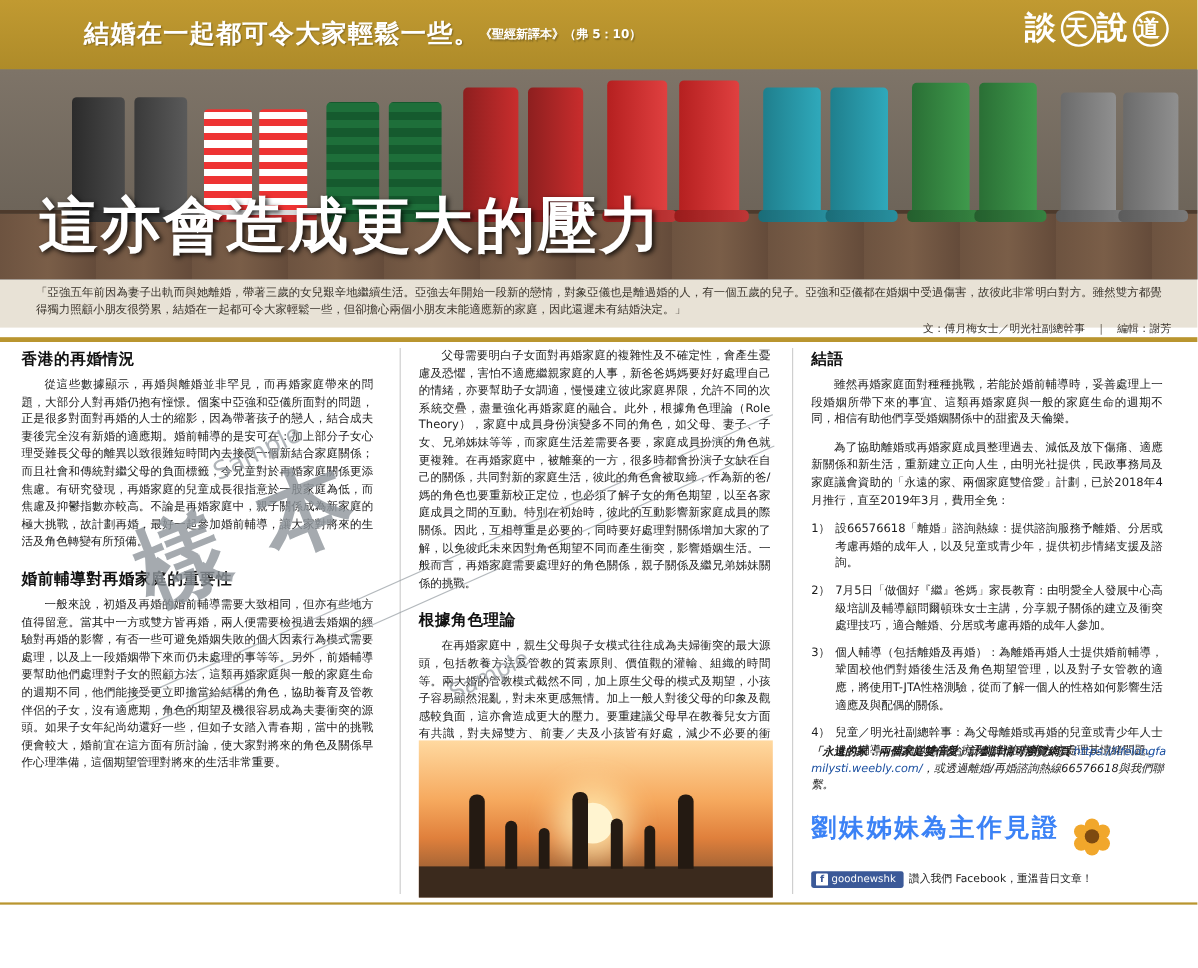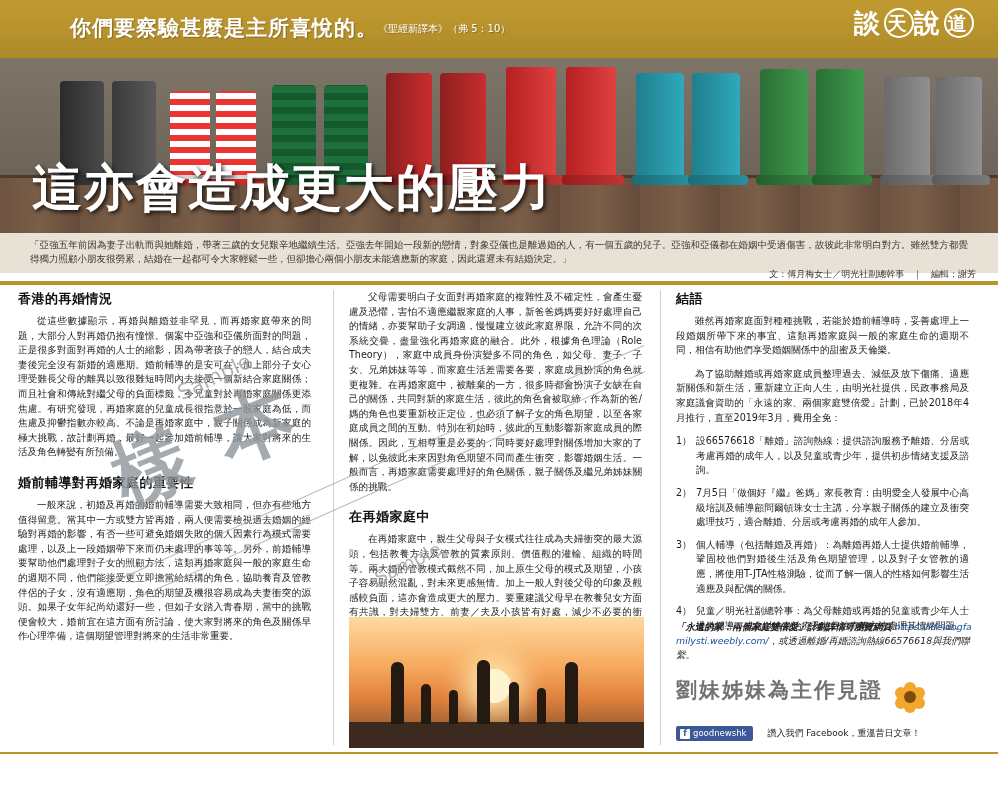--- a/index.html
+++ b/index.html
@@ -18,21 +18,21 @@
     position: absolute; left:0; top:0; width:998px; height:58px;
     background: #b9952f;
     background: linear-gradient(180deg,#c19a31 0%, #ae8b29 100%);
   }
   .topbar-verse {
     position:absolute; left:70px; top:14px;
     color:#ffffff; font-size:21px; font-weight:bold; letter-spacing:1px;
     text-shadow: 1px 1px 1px rgba(0,0,0,.25);
   }
   .topbar-verse .small {
-    font-size:10px; font-weight:normal; letter-spacing:0;
+    font-size:10px; font-weight:bold; letter-spacing:0;
     vertical-align: 3px;
     text-align: center;
   }
   .logo-cn {
     position:absolute; right:24px; top:6px; color:#fff;
     font-family:Liberation Serif, serif;
     font-size:26px; font-weight:bold; letter-spacing:4px;
   }
   .logo-cn .circ {
     display:inline-block; width:30px; height:30px; line-height:28px;
@@ -132,21 +132,21 @@
 
   
   .notice {
     position:absolute; left:676px; top:620px; width:300px;
     font-size:9.4px; line-height:14px; color:#1c1c1c;font-style:italic;
   }
   .notice .lead { font-weight:bold; }
   .notice a { color:#1a4fa0; text-decoration:none; word-break:break-all; }
   .witness {
     position:absolute; left:676px; top:676px; width:300px;
-    font-size:21px; font-weight:bold; color:#737373; letter-spacing:2px;
+    font-size:21px; font-weight:bold; color:#3b82f6; letter-spacing:2px;
     font-family:"DejaVu Serif","Liberation Serif",serif;
   }
   .flower {
     position:absolute; left:895px; top:682px; width:30px; height:30px;
   }
   .flower .pet {
     position:absolute; width:12px; height:12px; border-radius:50%; background:#f1a72b;
   }
   .flower .cen {
     position:absolute; left:9px; top:9px; width:12px; height:12px; border-radius:50%;
@@ -190,21 +190,21 @@
   .wm-l1 { left:105px; top:585px; width:590px; transform:rotate(-24deg); }
   .wm-l2 { left:120px; top:605px; width:575px; transform:rotate(-24deg); }
 </style>
 </head>
 <body>
 
 <div class="page">
 
   <div class="topbar">
     <div class="topbar-verse">
-      <span>你們要察驗甚麼是主所喜悅的。</span><span class="small">《聖經新譯本》（弗 5：10）</span>
+      <span>結婚在一起都可令大家輕鬆一些。</span><span class="small">《聖經新譯本》（弗 5：10）</span>
     </div>
     <div class="logo-cn">談<span class="circ">天</span>說<span class="circ">道</span></div>
   </div>
 
   <div class="photo">
     <div class="wall"></div>
     <div class="plank"></div>
     <div class="boot" style="left:60px;width:44px;height:96px;background:linear-gradient(90deg,#2b2b2b,#4a4a4a);"></div>
     <div class="boot" style="left:112px;width:44px;height:96px;background:linear-gradient(90deg,#3a3a3a,#5a5a5a);"></div>
     <div class="boot" style="left:170px;width:40px;height:86px;background:repeating-linear-gradient(0deg,#e33,#e33 6px,#fff 6px,#fff 12px);"></div>
@@ -237,21 +237,21 @@
 
     <div class="col col1">
       <h2 class="sec">香港的再婚情況</h2>
       <p class="body">從這些數據顯示，再婚與離婚並非罕見，而再婚家庭帶來的問題，大部分人對再婚仍抱有憧憬。個案中亞強和亞儀所面對的問題，正是很多對面對再婚的人士的縮影，因為帶著孩子的戀人，結合成夫妻後完全沒有新婚的適應期。婚前輔導的是安可在：加上部分子女心理受難長父母的離異以致很難短時間內去接受一個新結合家庭關係；而且社會和傳統對繼父母的負面標籤，令兄童對於再婚家庭關係更添焦慮。有研究發現，再婚家庭的兒童成長很指意於一股家庭為低，而焦慮及抑鬱指數亦較高。不論是再婚家庭中，親子關係成為新家庭的極大挑戰，故計劃再婚，最好一起參加婚前輔導，讓大家對將來的生活及角色轉變有所預備。</p>
       <h2 class="sec spaced">婚前輔導對再婚家庭的重要性</h2>
       <p class="body">一般來說，初婚及再婚的婚前輔導需要大致相同，但亦有些地方值得留意。當其中一方或雙方皆再婚，兩人便需要檢視過去婚姻的經驗對再婚的影響，有否一些可避免婚姻失敗的個人因素行為模式需要處理，以及上一段婚姻帶下來而仍未處理的事等等。另外，前婚輔導要幫助他們處理對子女的照顧方法，這類再婚家庭與一般的家庭生命的週期不同，他們能接受更立即擔當給結構的角色，協助養育及管教伴侶的子女，沒有適應期，角色的期望及機很容易成為夫妻衝突的源頭。如果子女年紀尚幼還好一些，但如子女踏入青春期，當中的挑戰便會較大，婚前宜在這方面有所討論，使大家對將來的角色及關係早作心理準備，這個期望管理對將來的生活非常重要。</p>
     </div>
 
     <div class="col col2">
       <p class="body">父母需要明白子女面對再婚家庭的複雜性及不確定性，會產生憂慮及恐懼，害怕不適應繼親家庭的人事，新爸爸媽媽要好好處理自己的情緒，亦要幫助子女調適，慢慢建立彼此家庭界限，允許不同的次系統交疊，盡量強化再婚家庭的融合。此外，根據角色理論（Role Theory），家庭中成員身份演變多不同的角色，如父母、妻子、子女、兄弟姊妹等等，而家庭生活差需要各要，家庭成員扮演的角色就更複雜。在再婚家庭中，被離棄的一方，很多時都會扮演子女缺在自己的關係，共同對新的家庭生活，彼此的角色會被取締，作為新的爸/媽的角色也要重新校正定位，也必須了解子女的角色期望，以至各家庭成員之間的互動。特別在初始時，彼此的互動影響新家庭成員的際關係。因此，互相尊重是必要的，同時要好處理對關係增加大家的了解，以免彼此未來因對角色期望不同而產生衝突，影響婚姻生活。一般而言，再婚家庭需要處理好的角色關係，親子關係及繼兄弟姊妹關係的挑戰。</p>
-      <h2 class="sec spaced">在再婚家庭中</h2>
+      <h2 class="sec spaced">根據角色理論</h2>
       <p class="body">在再婚家庭中，親生父母與子女模式往往成為夫婦衝突的最大源頭，包括教養方法及管教的質素原則、價值觀的灌輸、組織的時間等。兩大婚的管教模式截然不同，加上原生父母的模式及期望，小孩子容易顯然混亂，對未來更感無情。加上一般人對後父母的印象及觀感較負面，這亦會造成更大的壓力。要重建議父母早在教養兒女方面有共識，對夫婦雙方、前妻／夫及小孩皆有好處，減少不必要的衝突。</p>
     </div>
 
     <div class="col col3">
       <h2 class="sec">結語</h2>
       <p class="body">雖然再婚家庭面對種種挑戰，若能於婚前輔導時，妥善處理上一段婚姻所帶下來的事宜、這類再婚家庭與一般的家庭生命的週期不同，相信有助他們享受婚姻關係中的甜蜜及天倫樂。</p>
       <p class="body">為了協助離婚或再婚家庭成員整理過去、減低及放下傷痛、適應新關係和新生活，重新建立正向人生，由明光社提供，民政事務局及家庭議會資助的「永遠的家、兩個家庭雙倍愛」計劃，已於2018年4月推行，直至2019年3月，費用全免：</p>
       <ol class="numlist">
         <li><span class="n">1）</span><span>設66576618「離婚」諮詢熱線：提供諮詢服務予離婚、分居或考慮再婚的成年人，以及兒童或青少年，提供初步情緒支援及諮詢。</span></li>
         <li><span class="n">2）</span><span>7月5日「做個好『繼』爸媽」家長教育：由明愛全人發展中心高級培訓及輔導顧問爾頓珠女士主講，分享親子關係的建立及衝突處理技巧，適合離婚、分居或考慮再婚的成年人參加。</span></li>
@@ -284,21 +284,21 @@
     <div class="pet" style="left:18px;top:5px;"></div>
     <div class="pet" style="left:18px;top:15px;"></div>
     <div class="pet" style="left:9px;top:19px;"></div>
     <div class="pet" style="left:0px;top:15px;"></div>
     <div class="pet" style="left:0px;top:5px;"></div>
     <div class="cen"></div>
   </div>
 
   <div class="fbbar">
     <span class="fbchip"><span class="f">f</span><span>goodnewshk</span></span>
-    <span style="margin-left:12px;text-align:center;">讚入我們 Facebook，重溫昔日文章！</span>
+    <span style="margin-left:2px;text-align:center;">讚入我們 Facebook，重溫昔日文章！</span>
   </div>
 
   <div class="wm wm-s1">Sample</div>
   <div class="wm wm-big">樣 本</div>
   <div class="wm wm-s2">Sample</div>
   <div class="wm-line wm-l1"></div>
   <div class="wm-line wm-l2"></div>
 
   <div class="footrule"></div>
   <div class="footer">

